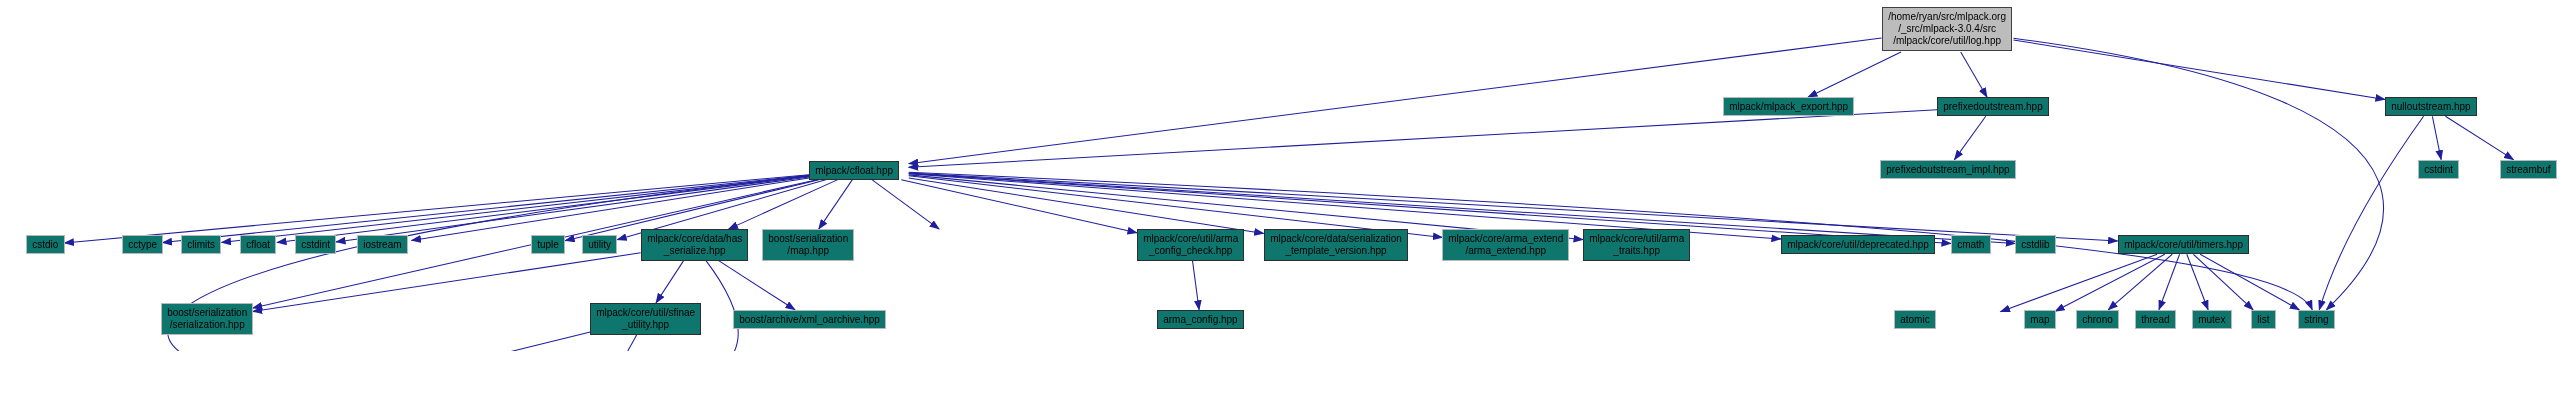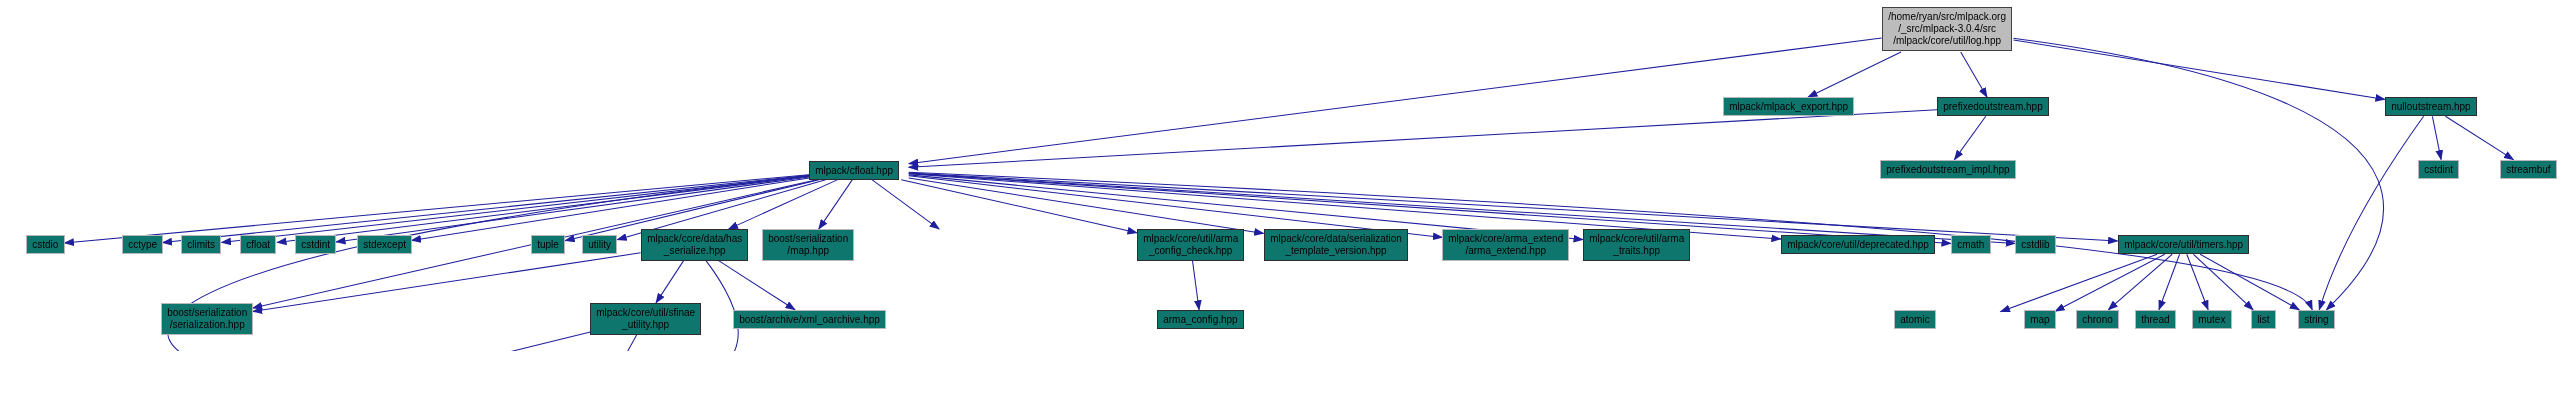--- a/index.html
+++ b/index.html
@@ -81,21 +81,21 @@
   <div class="node int" id="n-prereqs" style="left:809px;top:161px">mlpack/cfloat.hpp</div>
   <div class="node" id="n-prefixedoutstream_impl" style="left:1880px;top:160px">prefixedoutstream_impl.hpp</div>
   <div class="node" id="n-iostream" style="left:2418px;top:160px">cstdint</div>
   <div class="node" id="n-streambuf" style="left:2500px;top:160px">streambuf</div>
 
   <div class="node" id="n-cstdio" style="left:26px;top:235px">cstdio</div>
   <div class="node" id="n-cctype" style="left:122px;top:235px">cctype</div>
   <div class="node" id="n-climits" style="left:181px;top:235px">climits</div>
   <div class="node" id="n-cfloat" style="left:240px;top:235px">cfloat</div>
   <div class="node" id="n-cstdint" style="left:295px;top:235px">cstdint</div>
-  <div class="node" id="n-stdexcept" style="left:357px;top:235px">stdexcept</div>
+  <div class="node" id="n-stdexcept" style="left:357px;top:235px">iostream</div>
   <div class="node" id="n-tuple" style="left:531px;top:235px">tuple</div>
   <div class="node" id="n-utility" style="left:582px;top:235px">utility</div>
   <div class="node int" id="n-has_serialize" style="left:641px;top:229px">mlpack/core/data/has
 _serialize.hpp</div>
   <div class="node" id="n-boost_ser_map" style="left:762px;top:229px">boost/serialization
 /map.hpp</div>
   <div class="node int" id="n-arma_config_check" style="left:1137px;top:229px">mlpack/core/util/arma
 _config_check.hpp</div>
   <div class="node int" id="n-ser_template_version" style="left:1264px;top:229px">mlpack/core/data/serialization
 _template_version.hpp</div>

